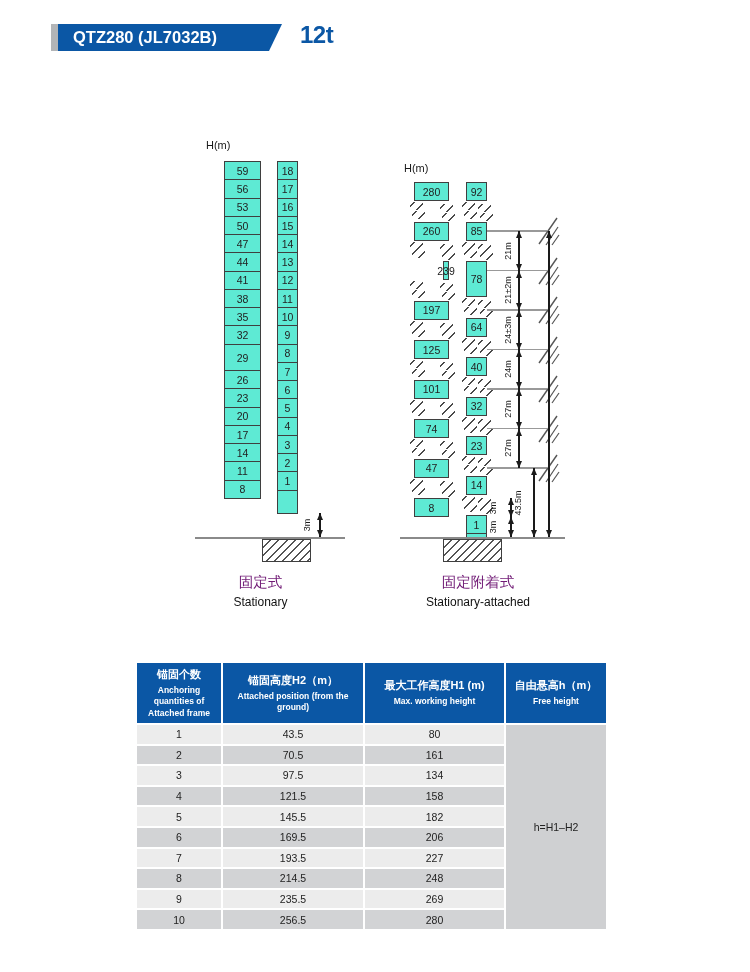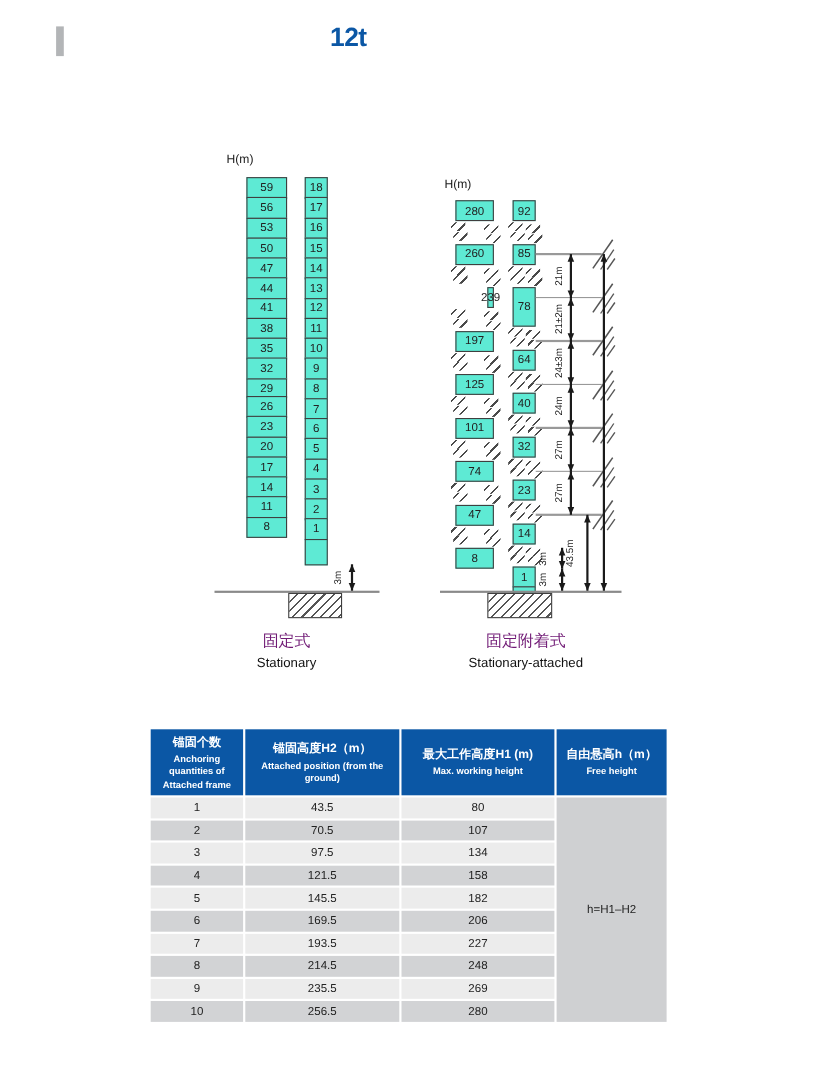--- a/index.html
+++ b/index.html
@@ -63,36 +63,39 @@
   table.spec td.merge { background:#cfd0d2; font-size:10.5px; }
 
   .footnote { position:absolute; right:40px; top:932px; font-size:12px; color:#111; }
 </style>
 </head>
 <body>
 
 <div class="page">
 
   <div class="accent"></div>
+  <div class="title-box">
+    <span>QTZ280 (JL7032B)</span>
+  </div>
   <div class="capacity">12t</div>
 
 
   <div class="axis" style="left:206px;top:139px;">H(m)</div>
   <div id="left-wide" class="cellcol" style="left:224px;top:161px;width:37px;">
       <div class="cell" style="height: 19.55px;">59</div>
       <div class="cell" style="height: 19.55px;">56</div>
       <div class="cell" style="height: 19.55px;">53</div>
       <div class="cell" style="height: 19.55px;">50</div>
       <div class="cell" style="height: 19.55px;">47</div>
       <div class="cell" style="height: 19.55px;">44</div>
       <div class="cell" style="height: 19.55px;">41</div>
       <div class="cell" style="height: 19.55px;">38</div>
       <div class="cell" style="height: 19.55px;">35</div>
       <div class="cell" style="height: 19.55px;">32</div>
-      <div class="cell" style="height: 18px;">29</div>
+      <div class="cell" style="height: 28px;">29</div>
       <div class="cell" style="height: 19.55px;">26</div>
       <div class="cell" style="height: 19.55px;">23</div>
       <div class="cell" style="height: 19.55px;">20</div>
       <div class="cell" style="height: 19.55px;">17</div>
       <div class="cell" style="height: 19.55px;">14</div>
       <div class="cell" style="height: 19.55px;">11</div>
       <div class="cell" style="height: 19.55px;">8</div>
     </div>
   <div id="left-narrow" class="cellcol" style="left:277px;top:161px;width:21px;">
       <div class="cell" style="height: 19.55px;">18</div>
@@ -357,21 +360,21 @@
     <tbody id="spec-body">
         <tr>
           <td class="c">1</td>
           <td class="c">43.5</td>
           <td class="c">80</td>
           <td class="merge" rowspan="10">h=H1–H2</td>
         </tr>
         <tr>
           <td class="c">2</td>
           <td class="c">70.5</td>
-          <td class="c">107</td>
+          <td class="c">161</td>
         </tr>
         <tr>
           <td class="c">3</td>
           <td class="c">97.5</td>
           <td class="c">134</td>
         </tr>
         <tr>
           <td class="c">4</td>
           <td class="c">121.5</td>
           <td class="c">158</td>

